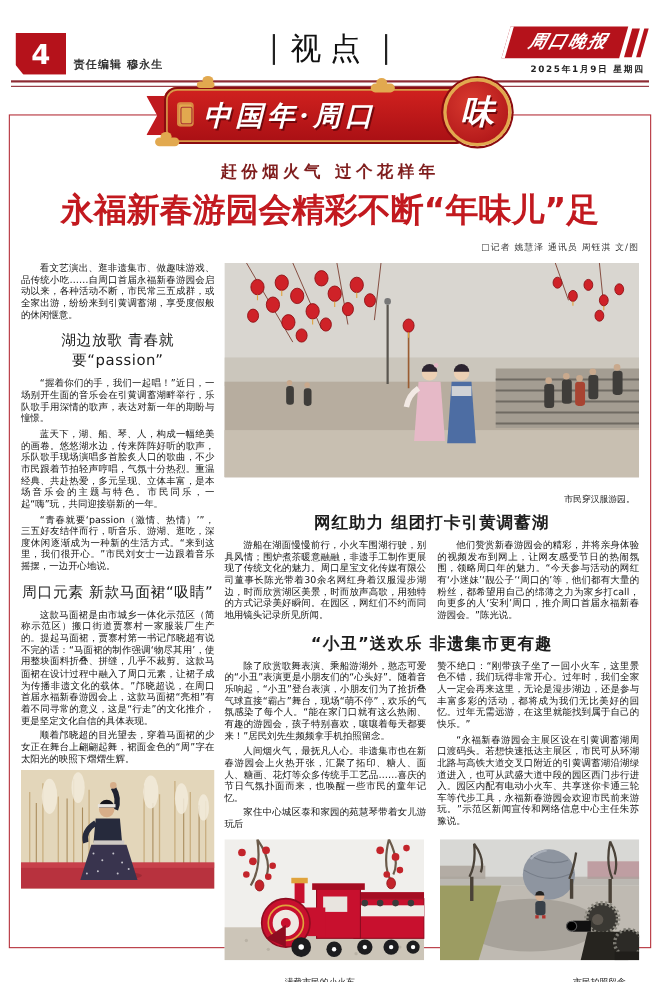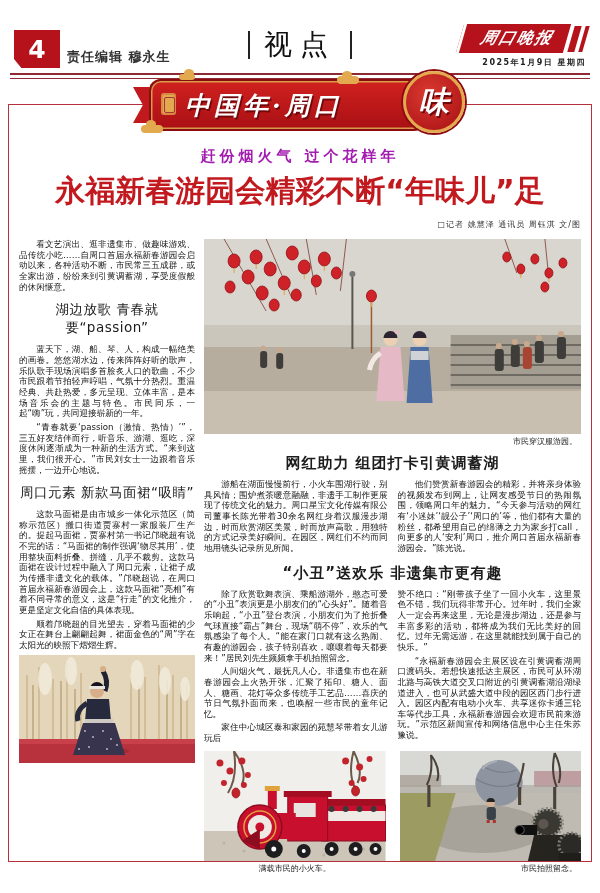--- a/index.html
+++ b/index.html
@@ -3,21 +3,21 @@
 <meta charset="utf-8">
 <style>
   * { box-sizing: border-box; margin: 0; padding: 0; }
   html,body { width:600px; height:893px; background:#fff; font-family:"DejaVu Sans","Liberation Sans",sans-serif; color:#1a1a1a; overflow:hidden; }
   .page { position:relative; width:600px; height:893px; background:#fff; }
 
   
   .header-row { position:relative; display:flex; justify-content:space-between; align-items:flex-end; padding:20px 14px 0 14px; height:68px; }
   .header-left { display:flex; align-items:flex-end; gap:7px; }
   .pagebox { width:46px; height:38px; background:#b5121b; color:#fff; font-size:25px; font-weight:bold; display:flex; align-items:center; justify-content:center; clip-path:polygon(0 0,100% 0,100% 100%,16% 100%,0 76%); }
-  .editor { font-size:13px; color:#333; letter-spacing:1px; padding-bottom:2px; font-weight:bold;text-align:center; }
+  .editor { font-size:10px; color:#333; letter-spacing:1px; padding-bottom:2px; font-weight:bold;text-align:center; }
   .section-title-wrap { position:absolute; left:50%; transform:translateX(-50%); bottom:4px; display:flex; align-items:center; gap:14px; }
   .vbar { width:2px; height:28px; background:#222; }
   .stitle { font-family:Liberation Mono, monospace; font-size:28px; letter-spacing:8px; color:#111; }
   .header-right { text-align:right; }
   .mast-row { display:inline-flex; align-items:center; gap:4px; }
   .mast-main { background:#b5121b; color:#fff; font-family:"DejaVu Serif","Liberation Serif",serif; font-style:italic; font-weight:bold; font-size:16px; letter-spacing:2px; padding:4px 14px 4px 18px; transform:skewX(-16deg); border-left:3px solid #fff; }
   .mast-slash { width:7px; height:26px; background:#b5121b; transform:skewX(-16deg); }
   .mast-slash.s2 { width:4px; }
   .date-line { font-size:8px; color:#222; letter-spacing:1.5px; margin-top:4px; font-weight:bold; }
   .double-rule { margin:5px 10px 0 10px; height:6px; border-top:2px solid #8e2a33; border-bottom:1.5px solid #8e2a33; }
@@ -35,35 +35,35 @@
   .seal::before { content:""; position:absolute; left:3px; top:4px; width:9px; height:14px; border:1.5px solid #a33; border-radius:2px; }
   .cloud { position:absolute; width:22px; height:8px; background:#e2a94f; border-radius:6px; }
   .cloud::before { content:""; position:absolute; left:5px; top:-5px; width:10px; height:8px; background:#e2a94f; border-radius:50%; }
   .cloud.c1 { top:-3px; right:66px; }
   .cloud.c2 { bottom:-2px; left:-8px; }
   .cloud.c3 { top:-5px; left:30px; width:16px; height:6px; }
   .banner-text { color:#fff; font-family:"DejaVu Serif","Liberation Serif",serif; font-style:italic; font-weight:bold; font-size:25px; letter-spacing:4px; text-shadow:1.5px 1.5px 0 #70080c; white-space:nowrap; }
   .wei-circle { position:absolute; right:0px; top:0px; width:62px; height:62px; border-radius:50%; background:radial-gradient(circle at 40% 35%,#d93a2f,#a80f14); border:3px solid #e2a94f; box-shadow:0 0 0 2px #8c0b10; display:flex; align-items:center; justify-content:center; color:#fff; font-family:"DejaVu Serif","Liberation Serif",serif; font-style:italic; font-weight:bold; font-size:30px; text-shadow:1.5px 1.5px 0 #70080c; }
 
   
-  .kicker { margin-top:42px; text-align:center; font-size:15px; font-weight:bold; color:#a21caf; letter-spacing:4px; }
+  .kicker { margin-top:42px; text-align:center; font-size:15px; font-weight:bold; color:#7f1d1d; letter-spacing:4px; }
   .headline { text-align:center; font-size:30px; font-weight:900; color:#c2191f; letter-spacing:0px; margin-top:5px; white-space:nowrap; }
   .byline { text-align:right; font-size:8px; color:#333; margin:7px 0 9px 0; letter-spacing:1px; }
 
   
   .body-grid { display:grid; grid-template-columns:176px 1fr; gap:9px; }
   .para { font-size:8.6px; line-height:1.24; text-align:justify; text-indent:2em; color:#141414; margin-bottom:3px; }
   .para.no-indent { text-indent:0; }
   .col-heading { text-align:center; font-size:13.5px; font-weight:normal; color:#1c1c1c; margin:9px 0 7px 0; letter-spacing:0.5px; }
   .span-heading { text-align:center; font-size:15px; font-weight:bold; color:#1c1c1c; margin:7px 0 6px 0; letter-spacing:1px; }
   .two-col { display:grid; grid-template-columns:1fr 1fr; gap:10px; }
 
   figure { margin:0; }
   figure svg { display:block; width:100%; }
-  .caption { font-size:8px; color:#222; margin-top:2px; font-family:"DejaVu Serif","Liberation Serif",serif; }
+  .caption { font-size:8px; color:#222; margin-top:14px; font-family:"DejaVu Serif","Liberation Serif",serif; }
   .cap-right { text-align:right; padding-right:4px; }
   .cap-center { text-align:center; }
   .photo-top { margin-bottom:1px; }
   .bottom-photos { display:grid; grid-template-columns:1fr 1fr; gap:14px; margin-top:4px; }
   .photo-card { margin-top:4px; }
 </style>
 </head>
 <body>
 
 <div class="page">
@@ -107,20 +107,21 @@
     <div class="kicker">赶份烟火气 过个花样年</div>
     <h1 class="headline">永福新春游园会精彩不断“年味儿”足</h1>
     <div class="byline">□记者 姚慧泽 通讯员 周钰淇 文/图</div>
 
     <div class="body-grid">
 
       <div class="col-left">
         <p class="para">看文艺演出、逛非遗集市、做趣味游戏、品传统小吃……自周口首届永福新春游园会启动以来，各种活动不断，市民常三五成群，或全家出游，纷纷来到引黄调蓄湖，享受度假般的休闲惬意。</p>
 
         <h3 class="col-heading">湖边放歌 青春就要“passion”</h3>
+        <p class="para">“握着你们的手，我们一起唱！”近日，一场别开生面的音乐会在引黄调蓄湖畔举行，乐队歌手用深情的歌声，表达对新一年的期盼与憧憬。</p>
         <p class="para">蓝天下，湖、船、琴、人，构成一幅绝美的画卷。悠悠湖水边，传来阵阵好听的歌声，乐队歌手现场演唱多首脍炙人口的歌曲，不少市民跟着节拍轻声哼唱，气氛十分热烈。重温经典、共赴热爱，多元呈现、立体丰富，是本场音乐会的主题与特色。市民同乐，一起“嗨”玩，共同迎接崭新的一年。</p>
         <p class="para">“青春就要‘passion（激情、热情）’”，三五好友结伴而行，听音乐、游湖、逛吃，深度休闲逐渐成为一种新的生活方式。“来到这里，我们很开心。”市民刘女士一边跟着音乐摇摆，一边开心地说。</p>
 
         <h3 class="col-heading">周口元素 新款马面裙“吸睛”</h3>
         <p class="para">这款马面裙是由市城乡一体化示范区（简称示范区）搬口街道贾寨村一家服装厂生产的。提起马面裙，贾寨村第一书记邝晓超有说不完的话：“马面裙的制作强调‘物尽其用’，使用整块面料折叠、拼缝，几乎不裁剪。这款马面裙在设计过程中融入了周口元素，让裙子成为传播非遗文化的载体。”邝晓超说，在周口首届永福新春游园会上，这款马面裙“亮相”有着不同寻常的意义，这是“行走”的文化推介，更是坚定文化自信的具体表现。</p>
         <p class="para">顺着邝晓超的目光望去，穿着马面裙的少女正在舞台上翩翩起舞，裙面金色的“周”字在太阳光的映照下熠熠生辉。</p>
 
         <figure class="photo-card">
           <svg viewBox="0 0 176 108" height="108" preserveAspectRatio="none">
             <rect width="176" height="108" fill="#e3d6ba"></rect>

